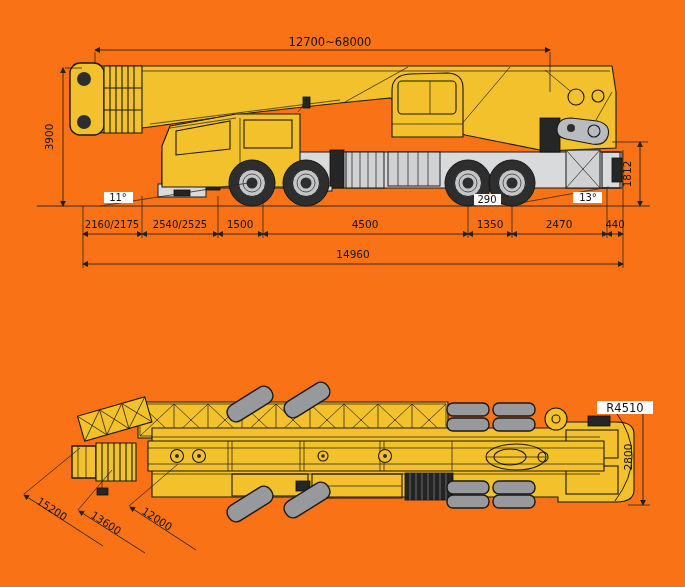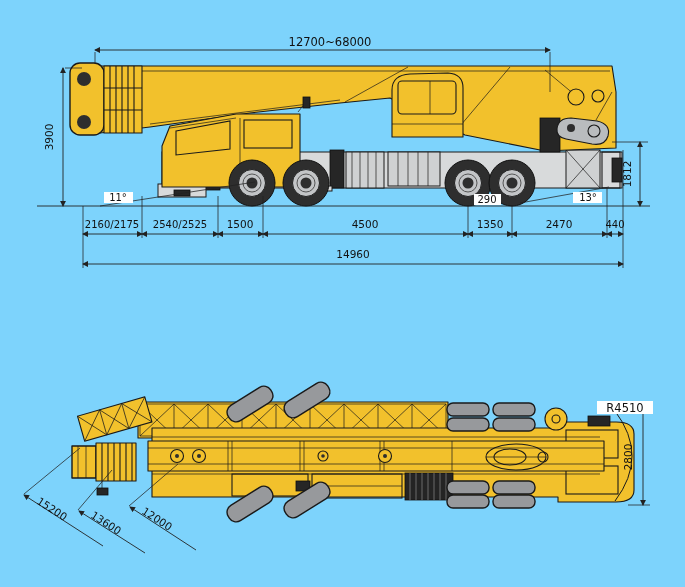--- a/index.html
+++ b/index.html
@@ -1,16 +1,16 @@
 <!DOCTYPE html>
 <html><head>
 <meta charset="utf-8">
 <style>
   html,body{margin:0;padding:0;background:#ffffff;}
-  .stage{width:685px;height:587px;position:relative;background:#7dd3fc;overflow:hidden;}
+  .stage{width:685px;height:587px;position:relative;background:#f97316;overflow:hidden;}
   svg{display:block;}
   .yl{fill:#F2C12C;stroke:#1A1A1A;stroke-width:1.1;stroke-linejoin:round;}
   .yl2{fill:#F2C12C;stroke:#1A1A1A;stroke-width:1.4;stroke-linejoin:round;}
   .gry{fill:#D8DADB;stroke:#1A1A1A;stroke-width:1;}
   .gry2{fill:#CFD1D2;stroke:#1A1A1A;stroke-width:1;}
   .dk{fill:#262626;stroke:#111;stroke-width:.8;}
   .tir{fill:#97999C;stroke:#1A1A1A;stroke-width:1.4;}
   .rim{fill:#C3C5C7;stroke:#222;stroke-width:1;}
   .hub{fill:#2E2E2E;}
   .ln{fill:none;stroke:#1A1A1A;stroke-width:1.1;}

